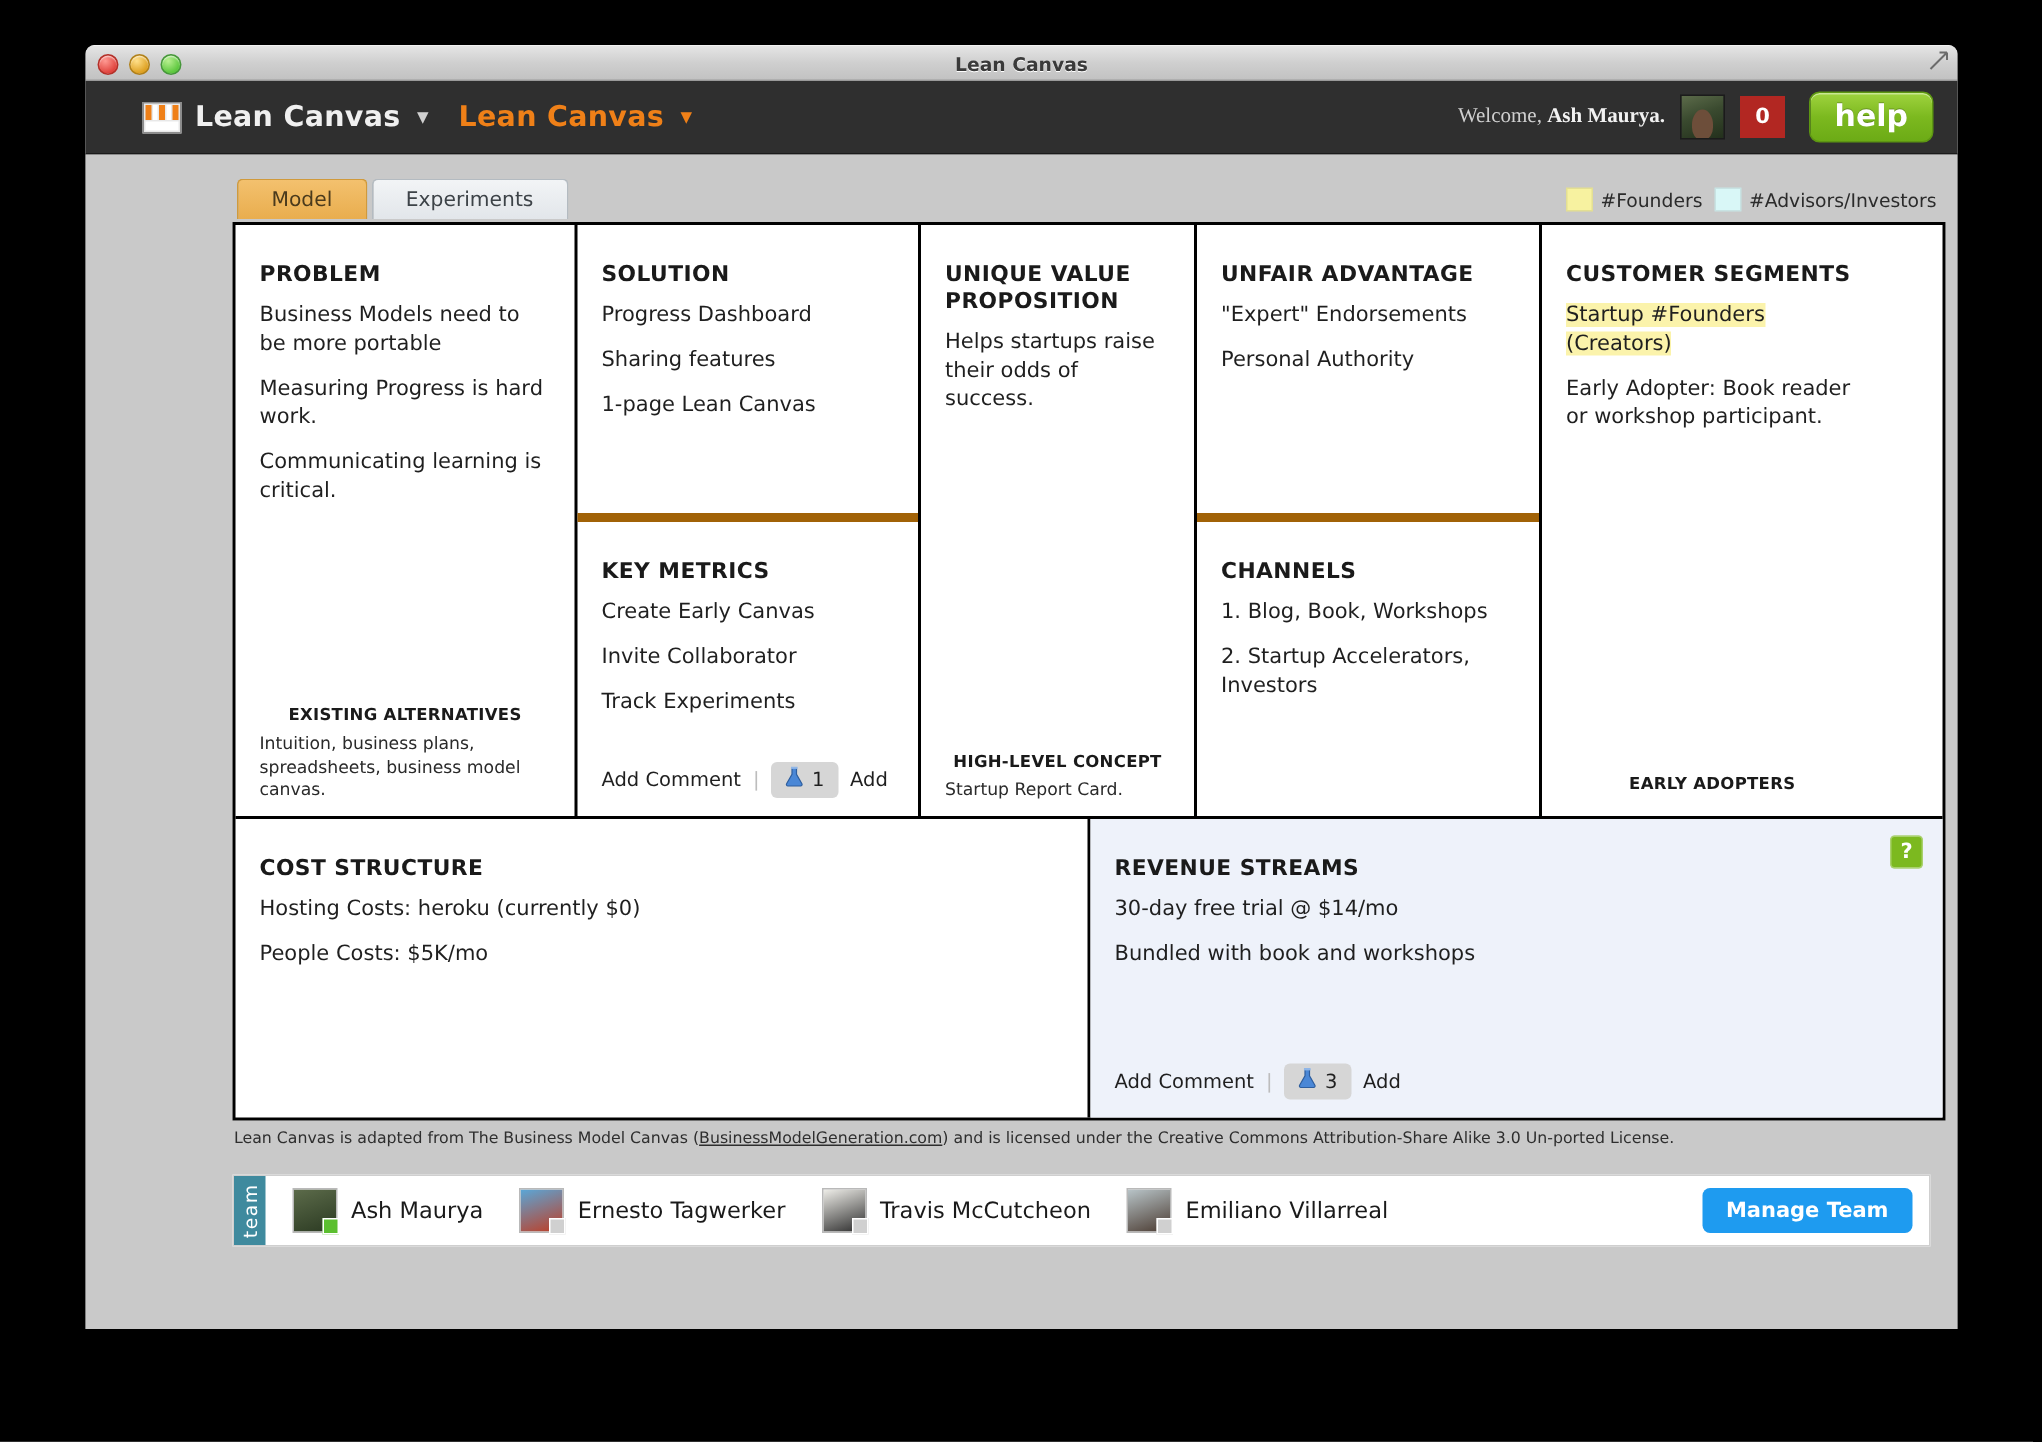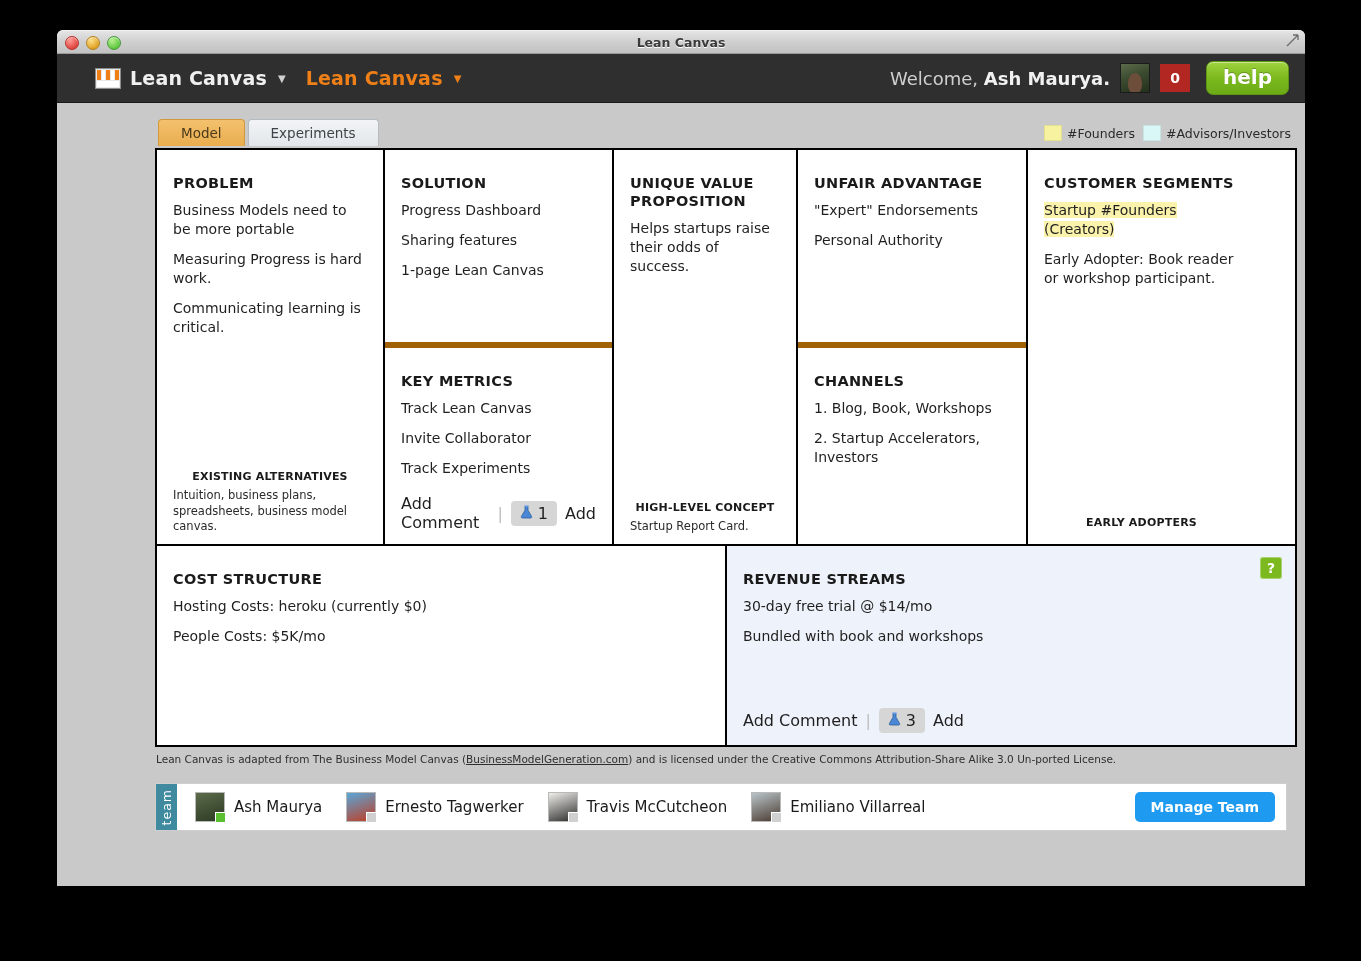--- a/index.html
+++ b/index.html
@@ -64,21 +64,21 @@
   .brand-logo .bot { grid-column: 1 / -1; background: #ffffff; }
   .brand-name { color: #f0f0f0; font-size: 19px; font-weight: bold; letter-spacing: .2px; }
   .brand-name.accent { color: #ef8018; }
   .caret { color: #d0d0d0; font-size: 10px; margin-left: 2px; }
   .caret.accent { color: #ef8018; }
   .header-sep { width: 20px; }
 
   .header-right {
     margin-left: auto; display: flex; align-items: center; gap: 10px;
   }
-  .welcome { color: #cfcfcf; font-size: 18px; }
+  .welcome { color: #cfcfcf; font-size: 14px; font-family: Liberation Serif, serif; }
   .welcome b { color: #f1f1f1; }
   .avatar-hdr {
     width: 28px; height: 28px;
     background: linear-gradient(160deg,#5c6b4a 0%,#3a4a2f 45%,#23301c 100%);
     border: 1px solid #1b1b1b; position: relative; overflow: hidden;
   }
   .avatar-hdr::after {
     content:""; position:absolute; left:7px; top:9px; width:14px; height:20px;
     border-radius:50% 50% 40% 40%; background:#6d4e3a;
   }
@@ -151,21 +151,21 @@
   .sub-title {
     font-size: 11px; font-weight: bold; color: #1a1a1a;
     letter-spacing: .2px; margin: 0 0 5px; text-align: center;
   }
   .sub-text { font-size: 11.5px; color: #2a2a2a; line-height: 1.32; margin: 0; }
 
   .spacer { flex: 1 1 auto; }
 
   .comment-bar {
     display: flex; align-items: center; gap: 8px;
-    font-size: 16px; color: #1f1f1f;
+    font-size: 13px; color: #1f1f1f;
     padding: 0 16px 12px;
   }
   .comment-div { color: #bdbdbd; }
   .exp-chip {
     display: inline-flex; align-items: center; gap: 5px;
     background: #d6d6d6; border-radius: 4px; padding: 3px 9px;
   }
   .flask { display: inline-block; }
 
   
@@ -340,21 +340,21 @@
 
           <div class="col col-solution">
             <div class="cell split-top" style="height:198px">
               <h3 class="cell-title">SOLUTION</h3>
               <p class="cell-line">Progress Dashboard</p>
               <p class="cell-line">Sharing features</p>
               <p class="cell-line">1-page Lean Canvas</p>
             </div>
             <div class="cell" style="flex:1 1 auto;padding-bottom:0;display:flex;flex-direction:column">
               <h3 class="cell-title">KEY METRICS</h3>
-              <p class="cell-line">Track Lean Canvas</p>
+              <p class="cell-line">Create Early Canvas</p>
               <p class="cell-line">Invite Collaborator</p>
               <p class="cell-line">Track Experiments</p>
               <div class="spacer"></div>
             </div>
             <div class="comment-bar">
               <span>Add Comment</span>
               <span class="comment-div">|</span>
               <span class="exp-chip">
                 <span class="flask">
                   <svg width="13" height="14" viewBox="0 0 13 14">

